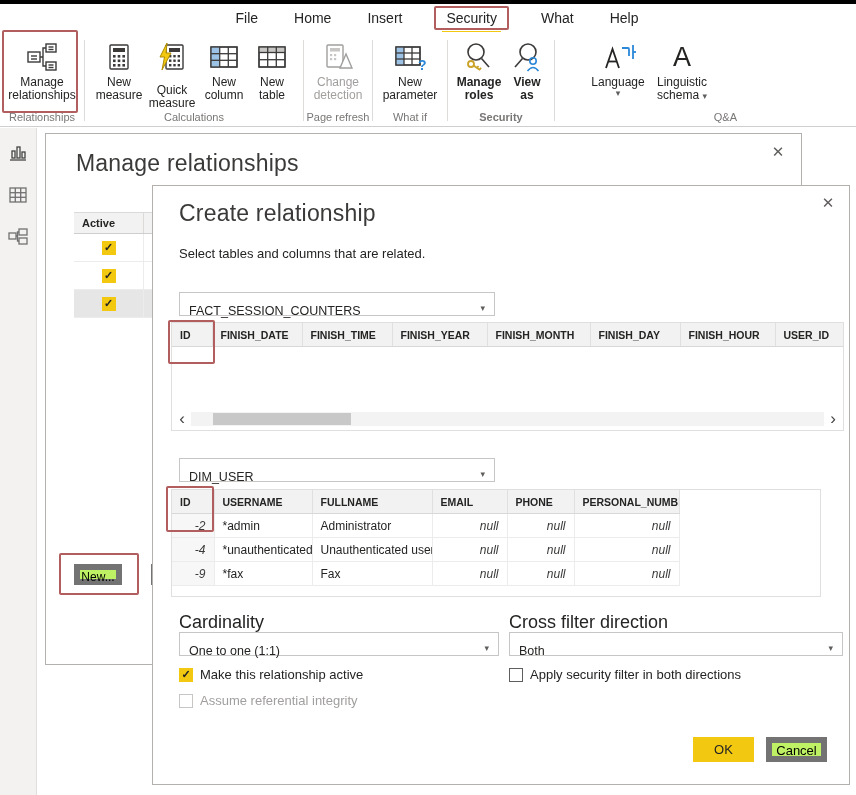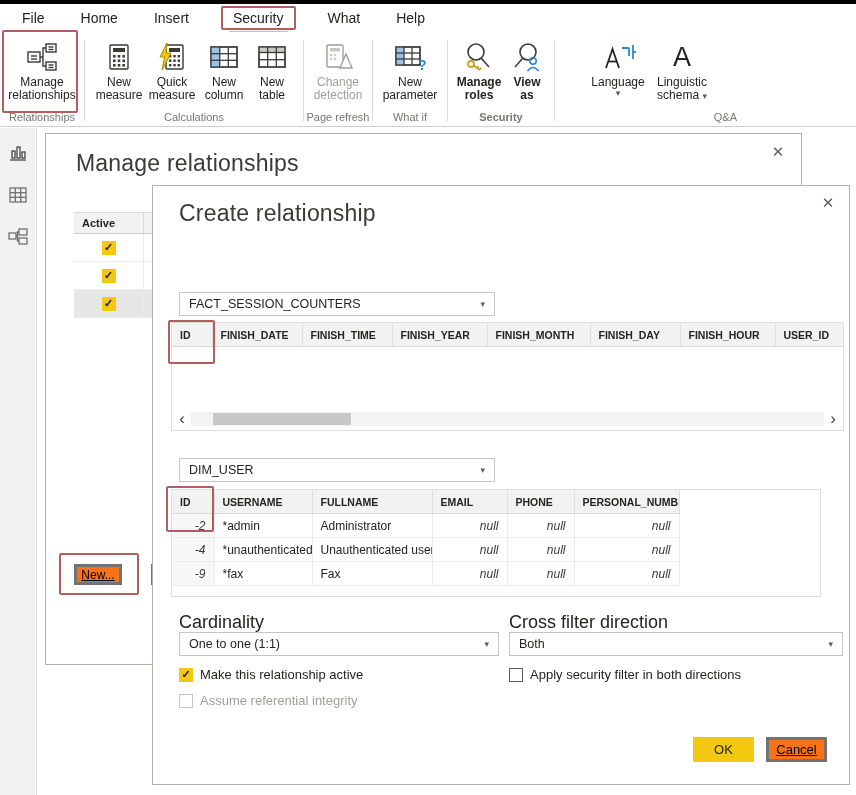--- a/index.html
+++ b/index.html
@@ -2,21 +2,21 @@
 <html><head>
 <meta charset="utf-8">
 <style>
   * { margin:0; padding:0; box-sizing:border-box; }
   html,body { width:856px; height:795px; overflow:hidden; background:#fff;
     font-family:"Liberation Sans", sans-serif; color:#252423; }
   .viewport { position:relative; width:856px; height:795px; }
 
   
   .topbar { height:4px; background:#000; }
-  .menubar { height:28px; display:flex; align-items:center; padding-left:18px; gap:28px; background:#fff; }
+  .menubar { height:28px; display:flex; align-items:center; padding-left:18px; gap:28px; background:#fff;justify-content:center; }
   .menu-item { font-size:14px; padding:3px 4px; cursor:default; white-space:nowrap; }
   .menu-item.boxed { position:relative; padding:2px 10px; border:2px solid #b25e5e; border-radius:2px; }
   .menu-item.boxed::after { content:""; position:absolute; left:6px; right:6px; bottom:-7px; height:4px; background:#F2C811; }
 
   
   .ribbon { position:relative; height:95px; background:#fff; border-bottom:1px solid #d1cfcd; display:flex; align-items:stretch; }
   .rgroup { display:flex; flex-direction:column; }
   .rgroup-buttons { flex:1; display:flex; justify-content:center; align-items:flex-start; padding-top:5px; }
   .rgroup-label { text-align:center; font-size:11px; color:#797775; padding-bottom:3px; white-space:nowrap; }
   .rsep { width:1px; background:#dedcda; margin:8px 0 5px 0; }
@@ -45,26 +45,26 @@
   .at-col1 { width:70px; border-right:1px solid #dcdad8; }
   .at-col2 { width:120px; }
   .at-row { display:flex; height:28px; align-items:center; border-bottom:1px solid #ececec; }
   .at-row.selected { background:#e6e6e6; }
   .at-check { width:70px; text-align:center; border-right:1px solid #ececec; align-self:stretch; display:flex; align-items:center; justify-content:center; }
   .checkbox { display:inline-flex; width:14px; height:14px; align-items:center; justify-content:center; font-size:11px; font-weight:bold; color:#252423; }
   .checkbox.checked { background:#F2C811; }
   .checkbox.unchecked { background:#fff; border:1px solid #605e5c; }
   .checkbox.disabled { background:#fff; border:1px solid #c8c6c4; }
 
-  .btn { font-size:12px; text-align:center; background:#f97316; border:3px solid #737373; cursor:default;text-decoration:underline; }
+  .btn { font-size:12px; text-align:center; background:#bef264; border:6px solid #737373; cursor:default; }
   .new-btn { position:absolute; left:28px; top:430px; width:48px; height:21px; }
   .partial-btn { position:absolute; left:105px; top:430px; width:55px; height:21px; }
 
   
-  .dropdown { position:absolute; height:24px; background:#fff; border:1px solid #c8c6c4; display:flex; align-items:center; justify-content:space-between; padding:4px 9px; font-size:12.5px; }
+  .dropdown { position:absolute; height:14px; background:#fff; border:1px solid #c8c6c4; display:flex; align-items:flex-start; justify-content:space-between; padding:11px 9px; font-size:12.5px; }
 
   
   .ptable-wrap { position:absolute; border:1px solid #e1dfdd; background:#fff; display:flex; flex-direction:column; }
   table.ptable { border-collapse:collapse; table-layout:fixed; }
   .ptable th { background:#f2f2f2; font-size:10.5px; font-weight:bold; text-align:left; padding:6px 4px 5px 8px; border-right:1px solid #e0e0e0; border-bottom:1px solid #d8d8d8; white-space:nowrap; overflow:hidden; }
   .ptable td { font-size:12px; padding:4px 8px; border-right:1px solid #ececec; border-bottom:1px solid #ececec; white-space:nowrap; overflow:hidden; height:24px; }
   .ptable td.num, .ptable td.null { font-style:italic; text-align:right; color:#3b3a39; }
   .ptable td.num { background:#f7f7f7; }
   .scrollrow { height:22px; display:flex; align-items:center; padding:0 3px; margin-top:auto; }
   .scroll-chev { font-size:17px; color:#444; width:14px; text-align:center; line-height:18px; cursor:default; }
@@ -138,21 +138,21 @@
                   <rect x="12.7" y="17.5" width="2.6" height="2.6"></rect>
                   <rect x="17.4" y="17.5" width="2.6" height="2.6"></rect>
                 <rect x="8" y="22" width="2.6" height="2.6"></rect>
                   <rect x="12.7" y="22" width="2.6" height="2.6"></rect>
                   <rect x="17.4" y="22" width="2.6" height="2.6"></rect>
               </g>
             </svg>
           </span>
           <span class="rlabel">New measure</span>
         </div>
-        <div class="rbtn" style="width:54px;">
+        <div class="rbtn" style="width:54px;gap:8px;">
           <span class="ricon">
             <svg width="30" height="30" viewBox="0 0 30 30" fill="none" stroke="#3b3a39" stroke-width="1.4">
               <rect x="9" y="3" width="17" height="24" rx="1" fill="#fff"></rect>
               <rect x="12" y="6" width="11" height="4" fill="#3b3a39" stroke="none"></rect>
               <g fill="#3b3a39" stroke="none">
                 <rect x="12" y="13" width="2.4" height="2.4"></rect>
                   <rect x="16.3" y="13" width="2.4" height="2.4"></rect>
                   <rect x="20.6" y="13" width="2.4" height="2.4"></rect>
                 <rect x="12" y="17.5" width="2.4" height="2.4"></rect>
                   <rect x="16.3" y="17.5" width="2.4" height="2.4"></rect>
@@ -364,20 +364,21 @@
     </div>
 
     <div class="annotation" style="left:13px; top:419px; width:80px; height:42px;"></div>
     <button class="btn new-btn">New...</button>
     <button class="btn partial-btn"></button>
   </div>
 
   <div class="dialog create-dialog">
     <div class="dlg-title" style="left:26px; top:14px;">Create relationship</div>
     <div class="dlg-close" style="right:10px; top:6px;">✕</div>
+    <div class="dlg-sub" style="left:26px; top:60px;">Select tables and columns that are related.</div>
 
     <div class="dropdown" style="left:26px; top:106px; width:316px;">
       <span>FACT_SESSION_COUNTERS</span>
       <span class="caret">▾</span>
     </div>
 
     <div class="ptable-wrap" style="left:18px; top:136px; width:673px; height:109px;">
       <table class="ptable" style="width:671px;">
         <colgroup>
           <col style="width:40px;">

